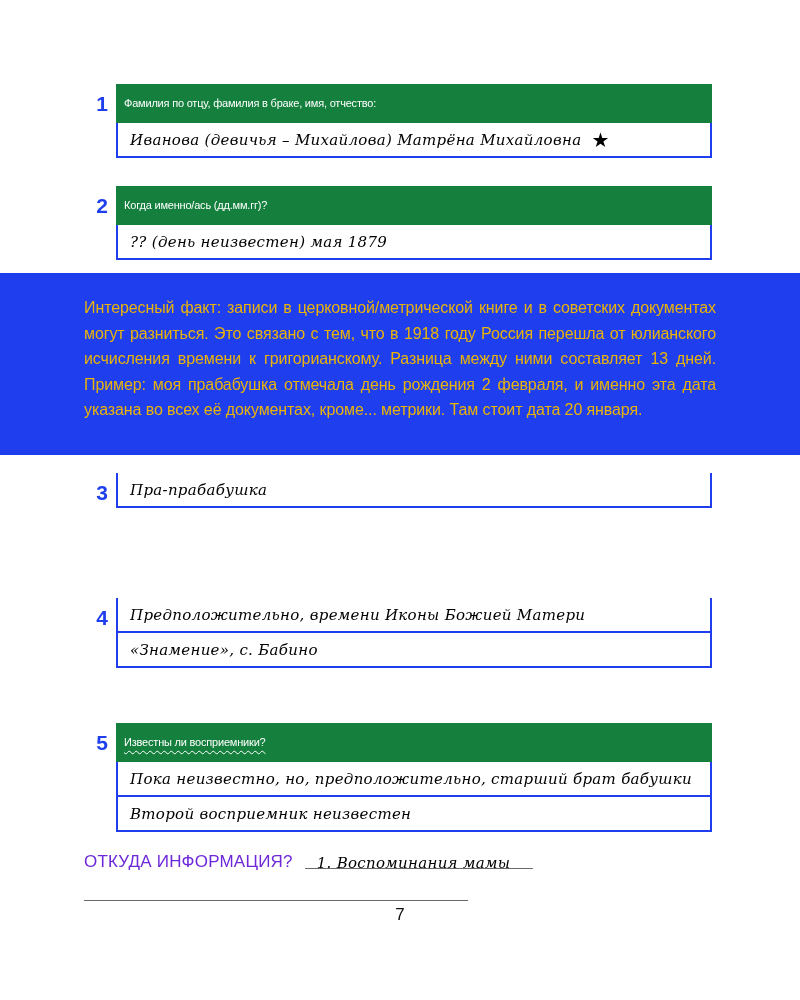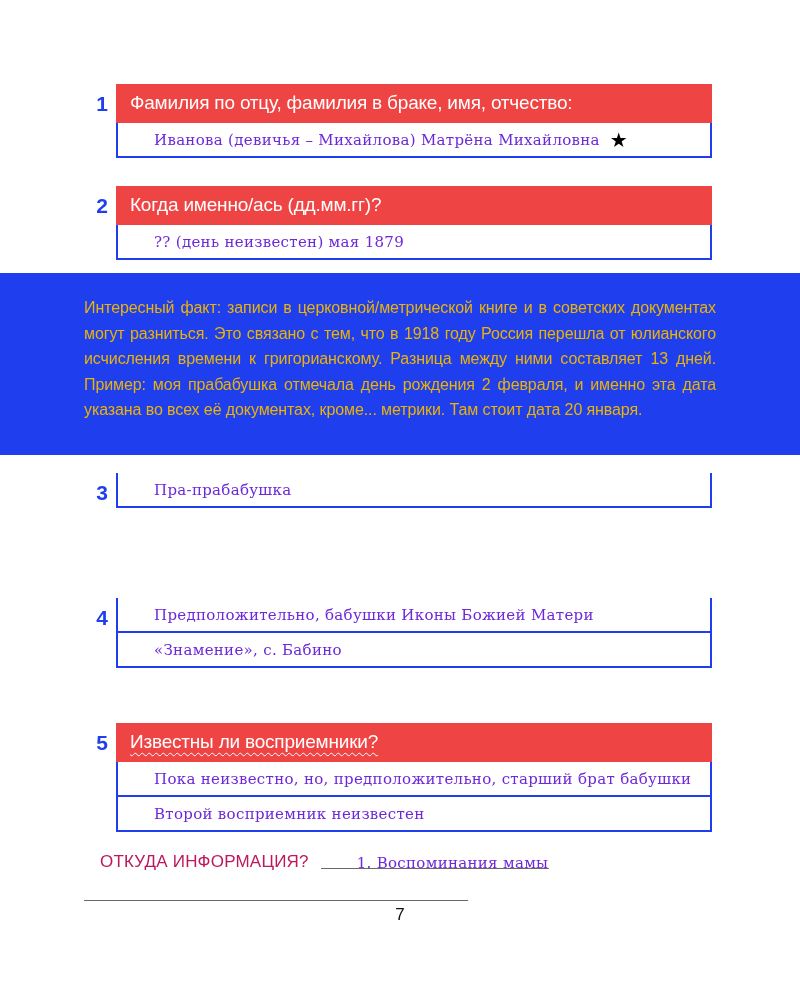--- a/index.html
+++ b/index.html
@@ -39,25 +39,25 @@
     font-weight: bold;
     line-height: 34px;
     padding-top: 3px;
     letter-spacing: 0px;
   }
   .q-body {
     flex: 1 1 auto;
     min-width: 0;
   }
   .q-head {
-    background: #ef4444;
+    background: #15803d;
     color: #ffffff;
-    font-size: 19px;
+    font-size: 11px;
     line-height: 20px;
-    padding: 9px 0 10px 14px;
+    padding: 9px 0 10px 8px;
     letter-spacing: -0.2px;
     white-space: nowrap;
   }
   .q-head .wavy {
     text-decoration: underline wavy #ffffff;
     text-underline-offset: 4px;
     text-decoration-thickness: 1.4px;
   }
   .answers {
     border-left: 2px solid #1f3fee;
@@ -67,25 +67,25 @@
   .ans-line {
     border-bottom: 2px solid #1f3fee;
     height: 35px;
     display: flex;
     align-items: center;
     padding-left: 12px;
     box-sizing: border-box;
   }
   .hand {
     font-family: "DejaVu Serif", serif;
+    font-style: italic;
     font-size: 15px;
-    color: #6d28d9;
+    color: #000000;
     letter-spacing: 0.3px;
     white-space: nowrap;
-    margin-left: 24px;
   }
   .star {
     font-family: "DejaVu Sans", sans-serif;
     font-size: 20px;
     color: #000000;
     margin-left: 10px;
     line-height: 1;
     font-style: normal;
   }
 
@@ -114,24 +114,23 @@
   .source-row {
     position: absolute;
     left: 84px;
     top: 852px;
     width: 632px;
     display: flex;
     align-items: baseline;
   }
   .source-label {
     font-size: 17px;
-    color: #be185d;
+    color: #6d28d9;
     letter-spacing: 0.2px;
     white-space: nowrap;
-    margin-left: 16px;
   }
   .source-fill {
     flex: 1 1 auto;
     position: relative;
     margin-left: 12px;
     height: 22px;
     overflow: hidden;
   }
   .source-fill .hand {
     position: absolute;
@@ -212,21 +211,21 @@
         </div>
       </div>
     </div>
   </div>
 
   <div class="q-block" style="top:598px;">
     <div class="q-num">4</div>
     <div class="q-body">
       <div class="answers">
         <div class="ans-line">
-          <span class="hand">Предположительно, бабушки Иконы Божией Матери</span>
+          <span class="hand">Предположительно, времени Иконы Божией Матери</span>
         </div>
         <div class="ans-line">
           <span class="hand">«Знамение», с. Бабино</span>
         </div>
       </div>
     </div>
   </div>
 
   <div class="q-block" style="top:723px;">
     <div class="q-num">5</div>

